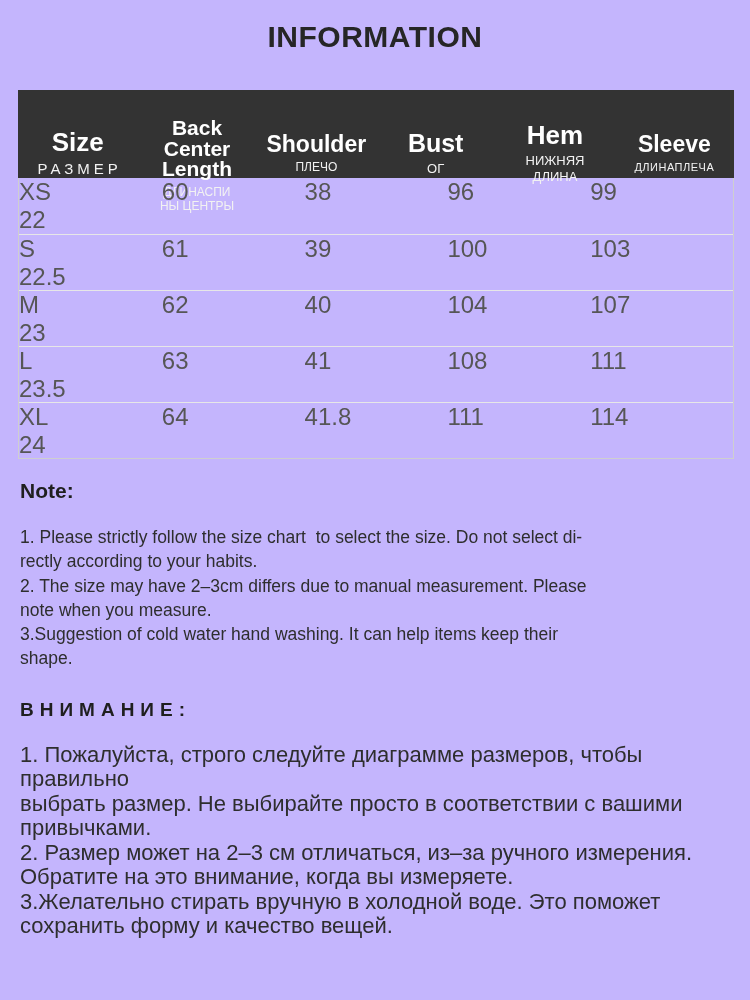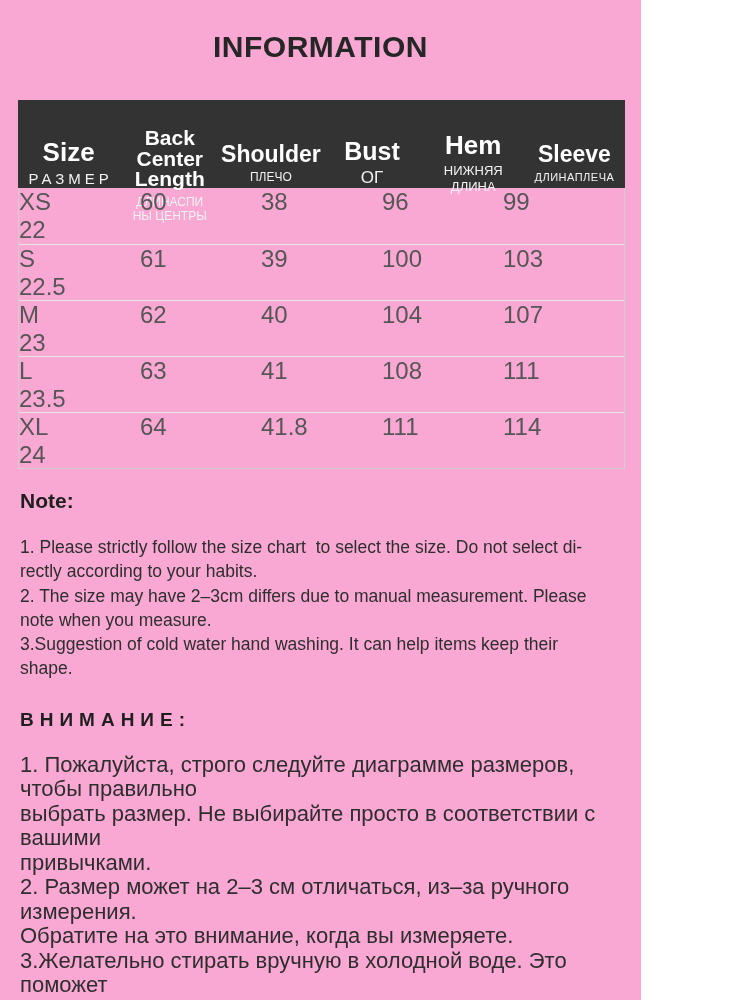--- a/index.html
+++ b/index.html
@@ -1,24 +1,24 @@
 <!DOCTYPE html>
 <html><head>
 <meta charset="utf-8">
 <style>
   * { margin:0; padding:0; box-sizing:border-box; }
   html,body { background:#ffffff; }
   .page {
-    width:641px; height:1000px;
-    background:#f9a8d4;
+    width:750px; height:1000px;
+    background:#c4b5fd;
     font-family:"Liberation Sans","DejaVu Sans",sans-serif;
     color:#2e2e2e;
     position:relative;
     overflow:hidden;
-    padding-top:30px;
+    padding-top:20px;
   }
   .title {
     text-align:center;
     font-size:30px;
     font-weight:800;
     letter-spacing:0.5px;
     color:#262626;
     line-height:34px;
   }
   
@@ -48,21 +48,21 @@
     font-weight:400;
     font-size:12px;
     line-height:1.2;
     white-space:pre-line;
     color:#f2f2f2;
   }
   .col-0 .th-en { font-size:26px; }
   .col-0 .th-ru { font-size:15px; letter-spacing:4px; padding-left:4px; }
   .col-1 .th-en { font-size:21px;margin-top:24px; }
   .col-3 .th-en { font-size:25px; }
-  .col-3 .th-ru { font-size:17px; }
+  .col-3 .th-ru { font-size:13px; }
   .col-4 .th-en { font-size:26px;text-align:center; }
   .col-4 .th-ru { font-size:13px; }
   .col-5 .th-ru { font-size:11px; letter-spacing:0.5px; }
   .tbody {
     border-left:1px solid #cfcfcf;
     border-right:1px solid #cfcfcf;
     border-bottom:1px solid #cfcfcf;
   }
   .tr {
     display:grid;

